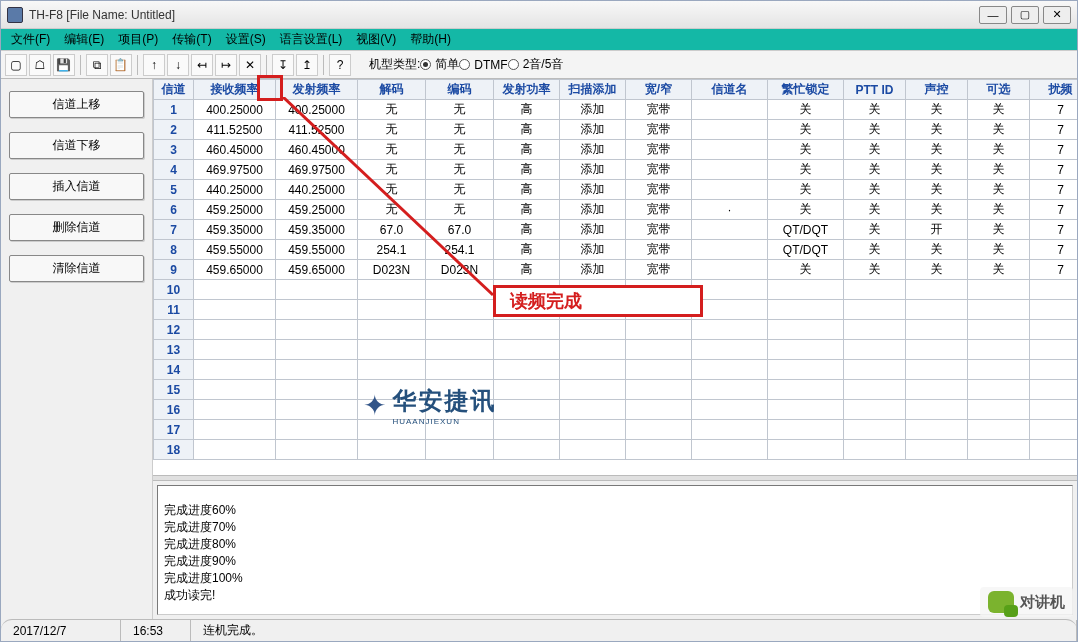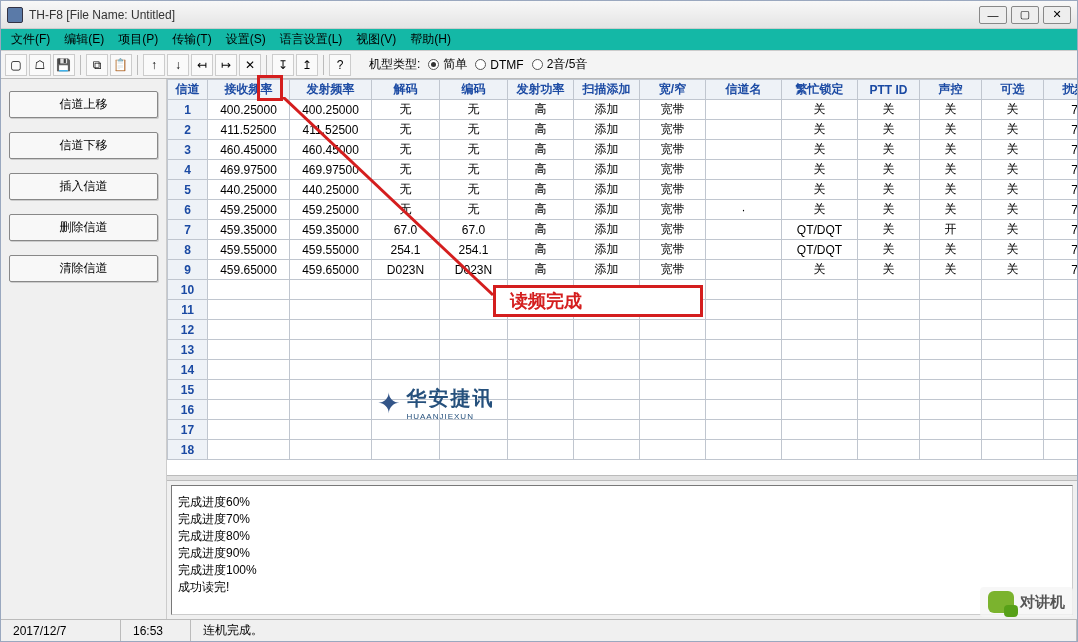--- a/index.html
+++ b/index.html
@@ -8,53 +8,53 @@
 .titlebar { height: 28px; display: flex; align-items: center; padding: 0 6px; background: linear-gradient(#f8f8f8,#e4e4e4); border-bottom: 1px solid #ccc; }
 .titlebar .icon { width: 16px; height: 16px; background: #5a7aa8; border: 1px solid #334; margin-right: 6px; border-radius: 2px; }
 .titlebar .title { flex: 1; color: #333; }
 .win-btns { display: flex; gap: 4px; }
 .win-btn { width: 28px; height: 18px; border: 1px solid #888; background: #eee; font-size: 11px; display: flex; align-items: center; justify-content: center; cursor: pointer; border-radius: 2px; }
 .menubar { height: 22px; display: flex; align-items: center; padding: 0 4px; background: #14b8a6; border-bottom: 1px solid #ccc; gap: 2px; }
 .menu-item { padding: 2px 6px; cursor: pointer; }
 .toolbar { height: 28px; display: flex; align-items: center; padding: 0 4px; background: #f4f4f4; border-bottom: 1px solid #bbb; gap: 2px; position: relative; }
 .tb-btn { width: 22px; height: 22px; border: 1px solid #ccc; background: #fafafa; display: flex; align-items: center; justify-content: center; cursor: pointer; font-size: 12px; }
 .tb-sep { width: 1px; height: 20px; background: #bbb; margin: 0 3px; }
-.radio-group { display: flex; align-items: center; gap: 8px; margin-left: 16px; }
+.radio-group { display: flex; align-items: center; gap: 0; margin-left: 16px; }
 .radio-group label { display: flex; align-items: center; gap: 4px; cursor: pointer; }
 .radio-dot { width: 11px; height: 11px; border: 1px solid #555; border-radius: 50%; display: inline-flex; align-items: center; justify-content: center; background: #fff; }
 .radio-dot.checked::after { content: ""; width: 5px; height: 5px; background: #333; border-radius: 50%; }
 .main { flex: 1; display: flex; overflow: hidden; }
-.sidebar { width: 166px; background: #f0f0f0; border-right: 1px solid #ccc; padding: 12px 8px; display: flex; flex-direction: column; gap: 14px; }
+.sidebar { width: 152px; background: #f0f0f0; border-right: 1px solid #ccc; padding: 12px 8px; display: flex; flex-direction: column; gap: 14px; }
 .side-btn { padding: 4px 10px; border: 1px solid #888; background: #f8f8f8; cursor: pointer; text-align: center; border-radius: 2px; font-size: 12px; box-shadow: 1px 1px 0 #ccc; }
 .grid-wrap { flex: 1; display: flex; flex-direction: column; overflow: hidden; justify-content: flex-end; }
 .grid-scroll { flex: 1; overflow: auto; background: #fff; position: relative; }
 table { border-collapse: collapse; width: 100%; table-layout: fixed; }
 th, td { border: 1px solid #c0c6cf; height: 20px; text-align: center; white-space: nowrap; overflow: hidden; }
 th { background: #eef2f7; color: #1b4aa3; font-weight: bold; position: sticky; top: 0; }
 td.rowhead { background: #eef2f7; color: #1b4aa3; font-weight: bold; width: 40px; }
 .col-ch { width: 40px; }
 .col-rx, .col-tx { width: 82px; }
 .col-dec, .col-enc { width: 68px; }
 .col-pwr, .col-scan, .col-wn { width: 66px; }
 .col-name { width: 76px; }
 .col-busy { width: 76px; }
 .col-ptt, .col-vox, .col-opt, .col-scr { width: 62px; }
 .splitter { height: 6px; background: #e0e0e0; border-top: 1px solid #bbb; border-bottom: 1px solid #bbb; cursor: row-resize; }
-.log { height: 130px; background: #fff; border: 1px inset #ccc; padding: 8px 6px; font-size: 12px; overflow: auto; margin: 4px; }
-.statusbar { height: 22px; border-top: 1px solid #bbb; background: #f0f0f0; display: flex; align-items: center; }
+.log { height: 130px; background: #fff; border: 1px inset #ccc; padding: 16px 6px; font-size: 12px; overflow: auto; margin: 4px; }
+.statusbar { height: 22px; border-top: 1px solid #bbb; background: #f0f0f0; display: flex; align-items: center; border-radius: 11px; }
 .status-cell { border-right: 1px solid #bbb; padding: 0 12px; height: 100%; display: flex; align-items: center; }
 .status-cell:nth-child(1){ width:120px; } .status-cell:nth-child(2){ width:70px; }
 .status-cell.msg { flex: 1; }
 .annot-box { position: absolute; border: 3px solid #d41e1e; pointer-events: none; }
 .annot-box.small { left: 256px; top: 74px; width: 26px; height: 26px; }
 .annot-line { position: absolute; left: 282px; top: 96px; width: 240px; height: 200px; pointer-events: none; }
 .annot-msg { position: absolute; left: 492px; top: 284px; width: 210px; height: 32px; border: 3px solid #d41e1e; background: #fff; color: #d41e1e; font-weight: bold; font-size: 18px; display: flex; align-items: center; padding: 0 14px; }
 .watermark-logo { position: absolute; left:210px; top:306px; display:flex; align-items:center; gap:6px; pointer-events:none; }
 .watermark-logo .star { color:#358; font-size:28px; }
-.watermark-logo .txt { color:#25507c; font-weight:bold; font-size:20px; letter-spacing:2px;}
+.watermark-logo .txt { color:#25507c; font-weight:bold; font-size:24px; letter-spacing:2px;}
 .watermark-logo .sub { font-size:8px; color:#25507c; letter-spacing:1px;}
 .wechat-badge { position: absolute; right: 4px; bottom: 24px; display:flex; align-items:center; gap:6px; background: rgba(245,245,245,.8); padding:4px 8px; border-radius:4px; pointer-events:none;}
 .wechat-badge .wx { width:26px;height:22px;background:#7bb32e;border-radius:6px;position:relative;}
 .wechat-badge .wx::after{content:"";position:absolute;width:14px;height:12px;background:#57a018;border-radius:4px;right:-4px;bottom:-4px;}
 .wechat-badge span{ font-size:15px; color:#555; font-weight:bold;}
 </style>
 </head>
 <body>
 
 <div class="window">

